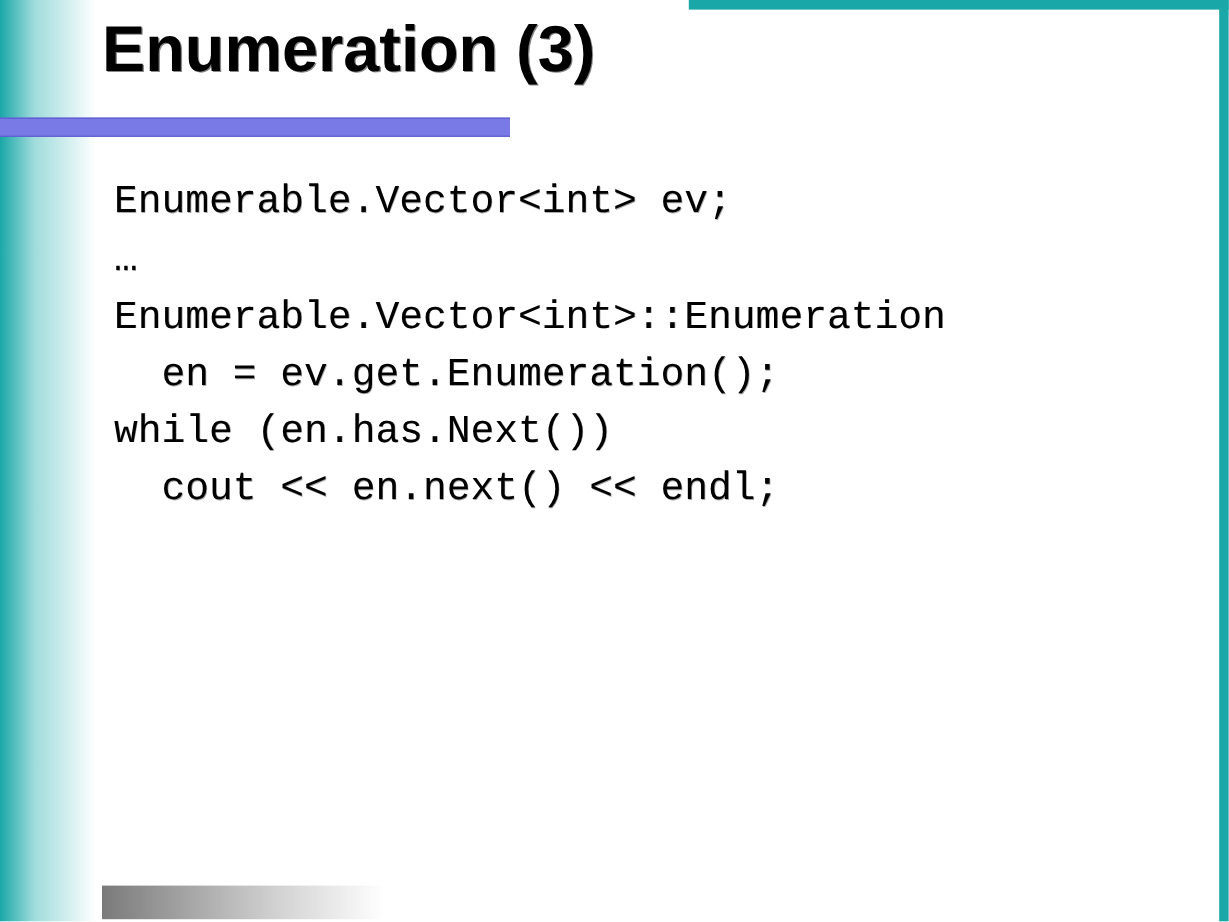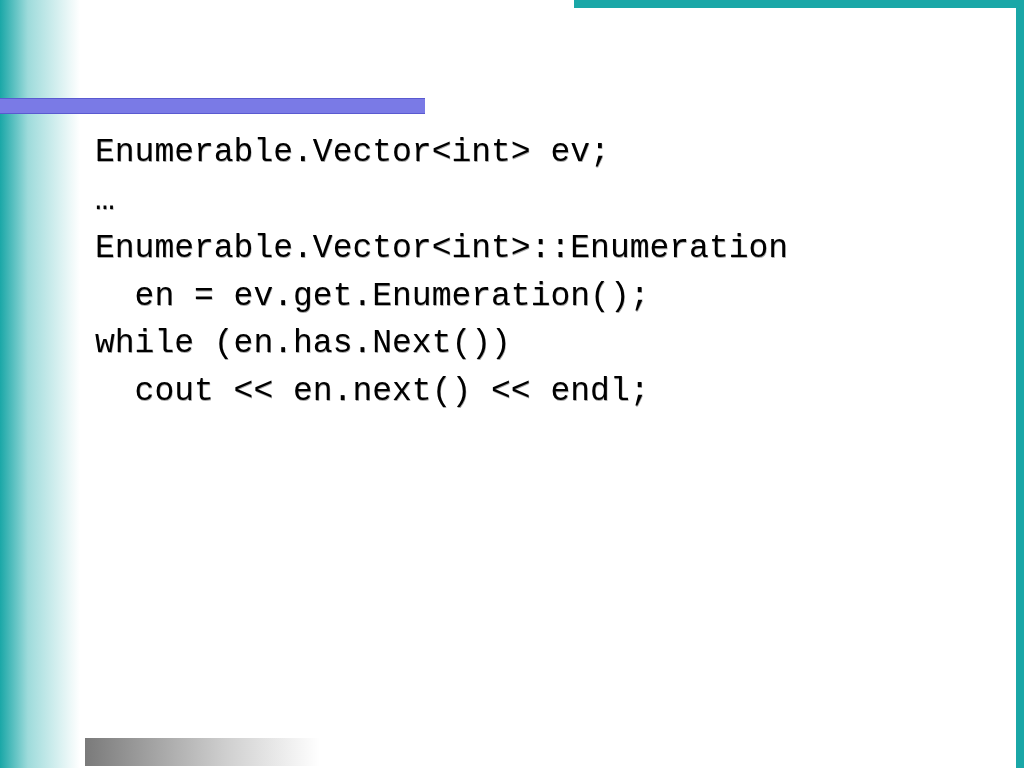--- a/index.html
+++ b/index.html
@@ -50,21 +50,21 @@
     top: 98px;
     left: 0;
     width: 425px;
     height: 14px;
     background: #7a7ae6;
     border-top: 1px solid #5a5ad0;
     border-bottom: 1px solid #5a5ad0;
   }
   .content {
     position: absolute;
-    top: 129px;
+    top: 145px;
     left: 95px;
     right: 40px;
     font-family: "Courier New", Courier, monospace;
     font-size: 33px;
     color: #000;
     line-height: 1.45;
     white-space: pre;
     text-shadow: 0.5px 0.5px 0 #aaa;
   }
   .footer-grad {
@@ -77,20 +77,21 @@
   }
 </style>
 </head>
 <body>
 
 <div class="slide">
   <div class="teal-left-grad"></div>
   <div class="teal-top"></div>
   <div class="teal-right"></div>
 
+  <div class="title">Enumeration (3)</div>
   <div class="purple-bar"></div>
 
   <div class="content"><span>Enumerable.Vector&lt;int&gt; ev;</span>
 <span>…</span>
 <span>Enumerable.Vector&lt;int&gt;::Enumeration</span>
 <span>  en = ev.get.Enumeration();</span>
 <span>while (en.has.Next())</span>
 <span>  cout &lt;&lt; en.next() &lt;&lt; endl;</span></div>
 
   <div class="footer-grad"></div>

